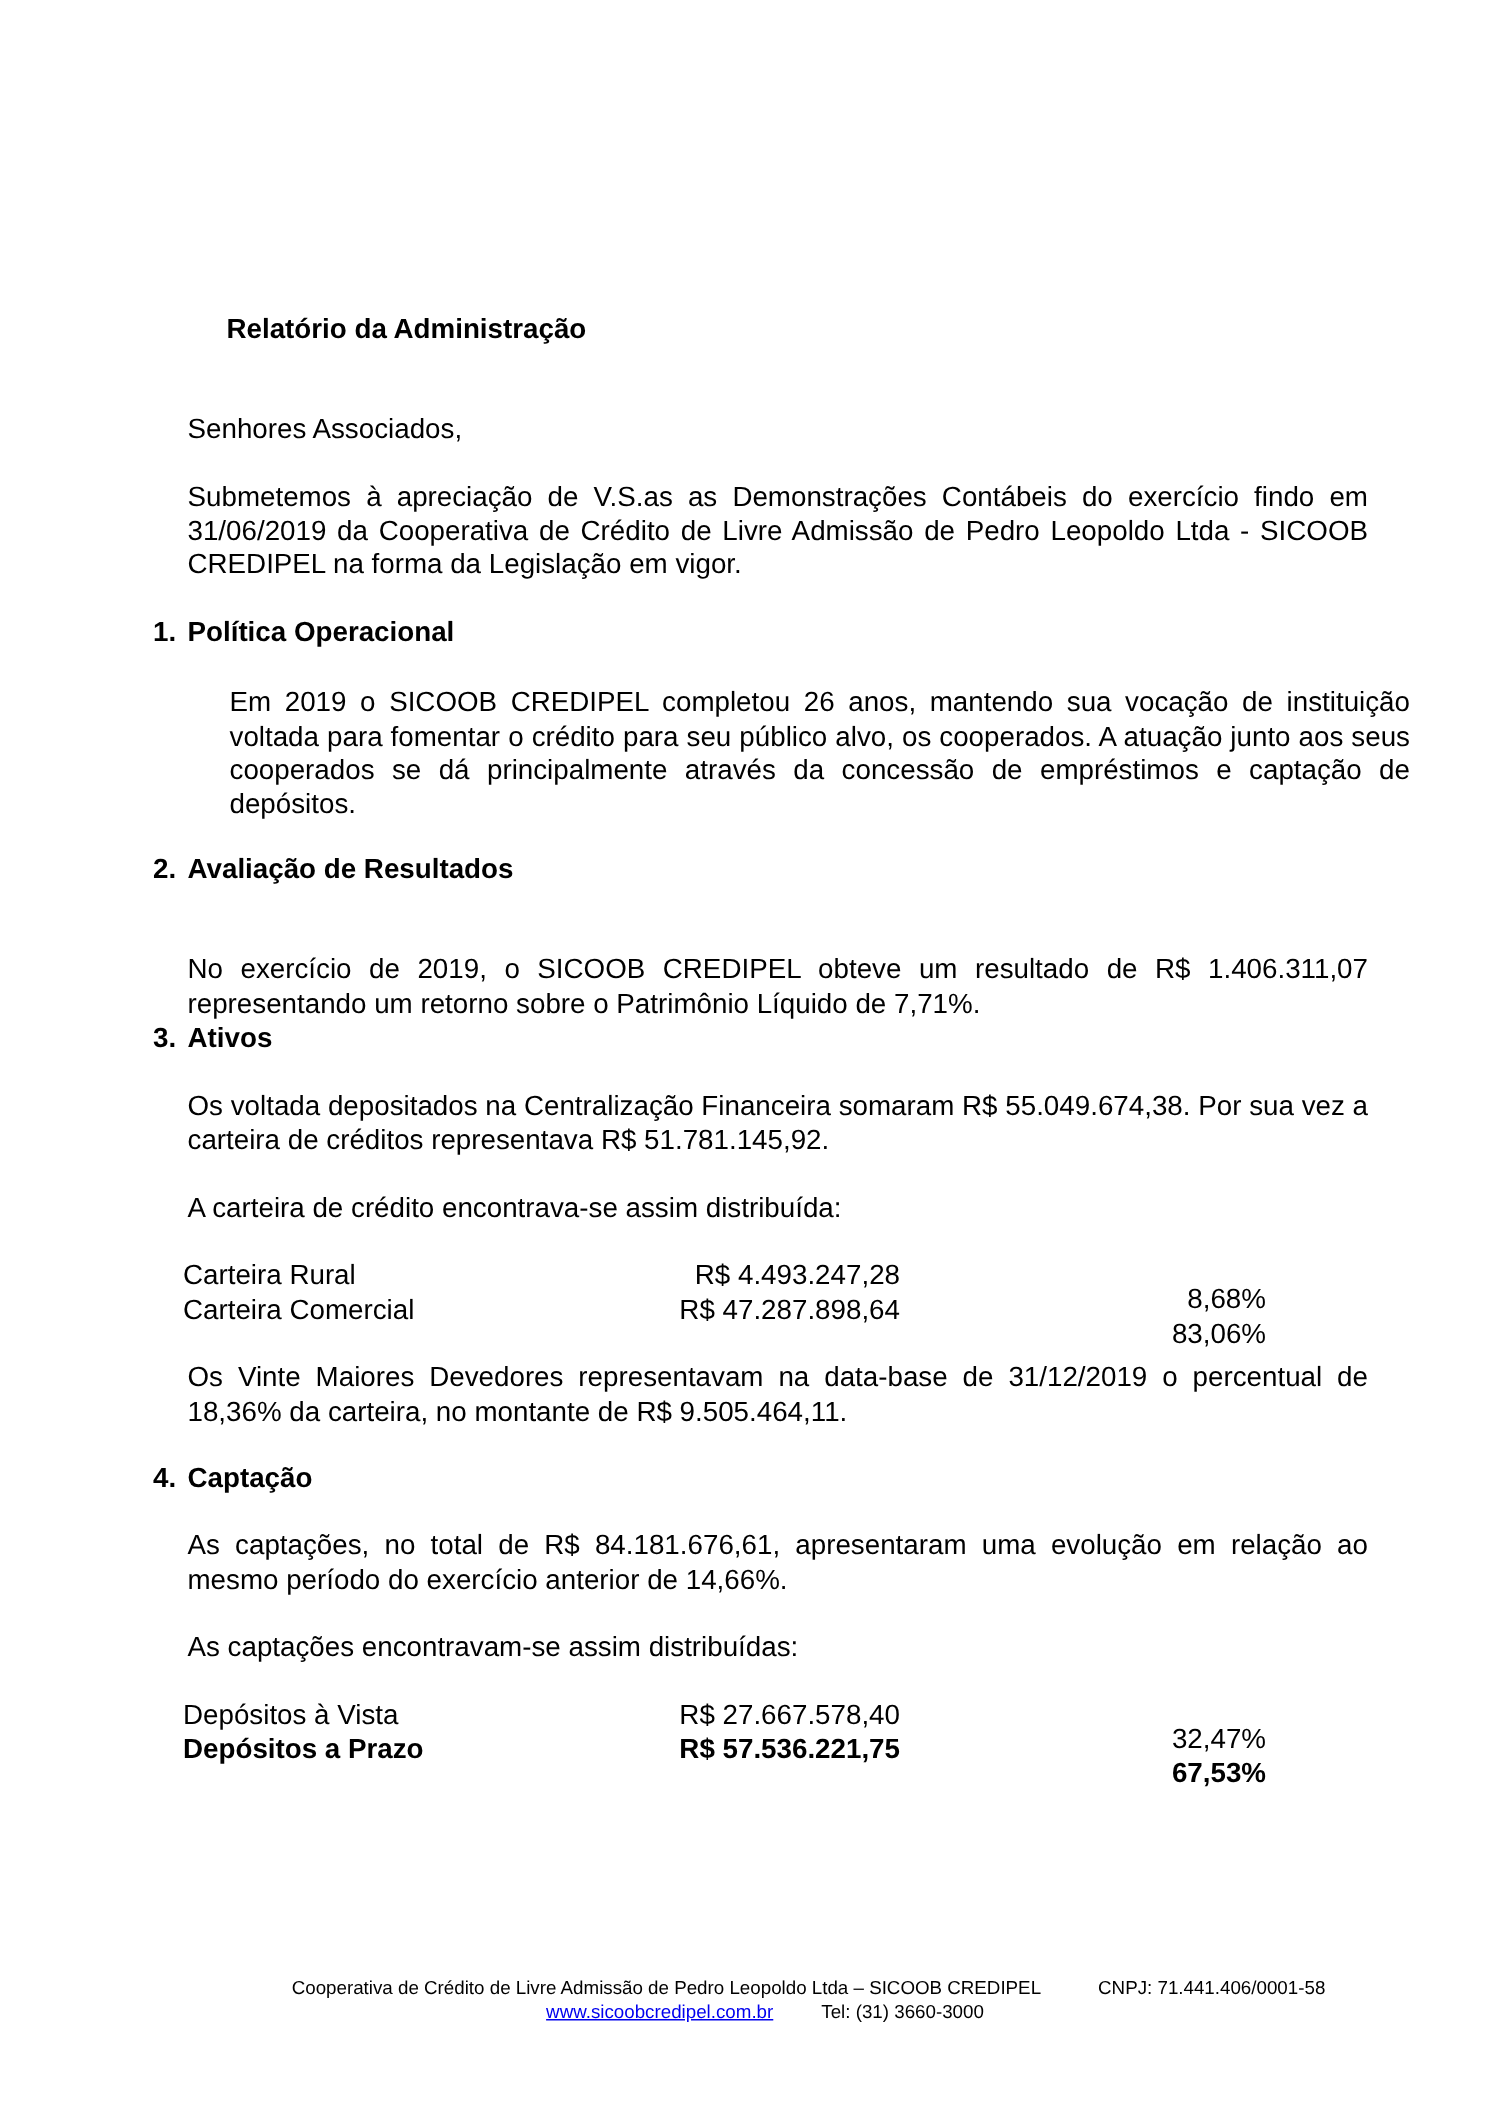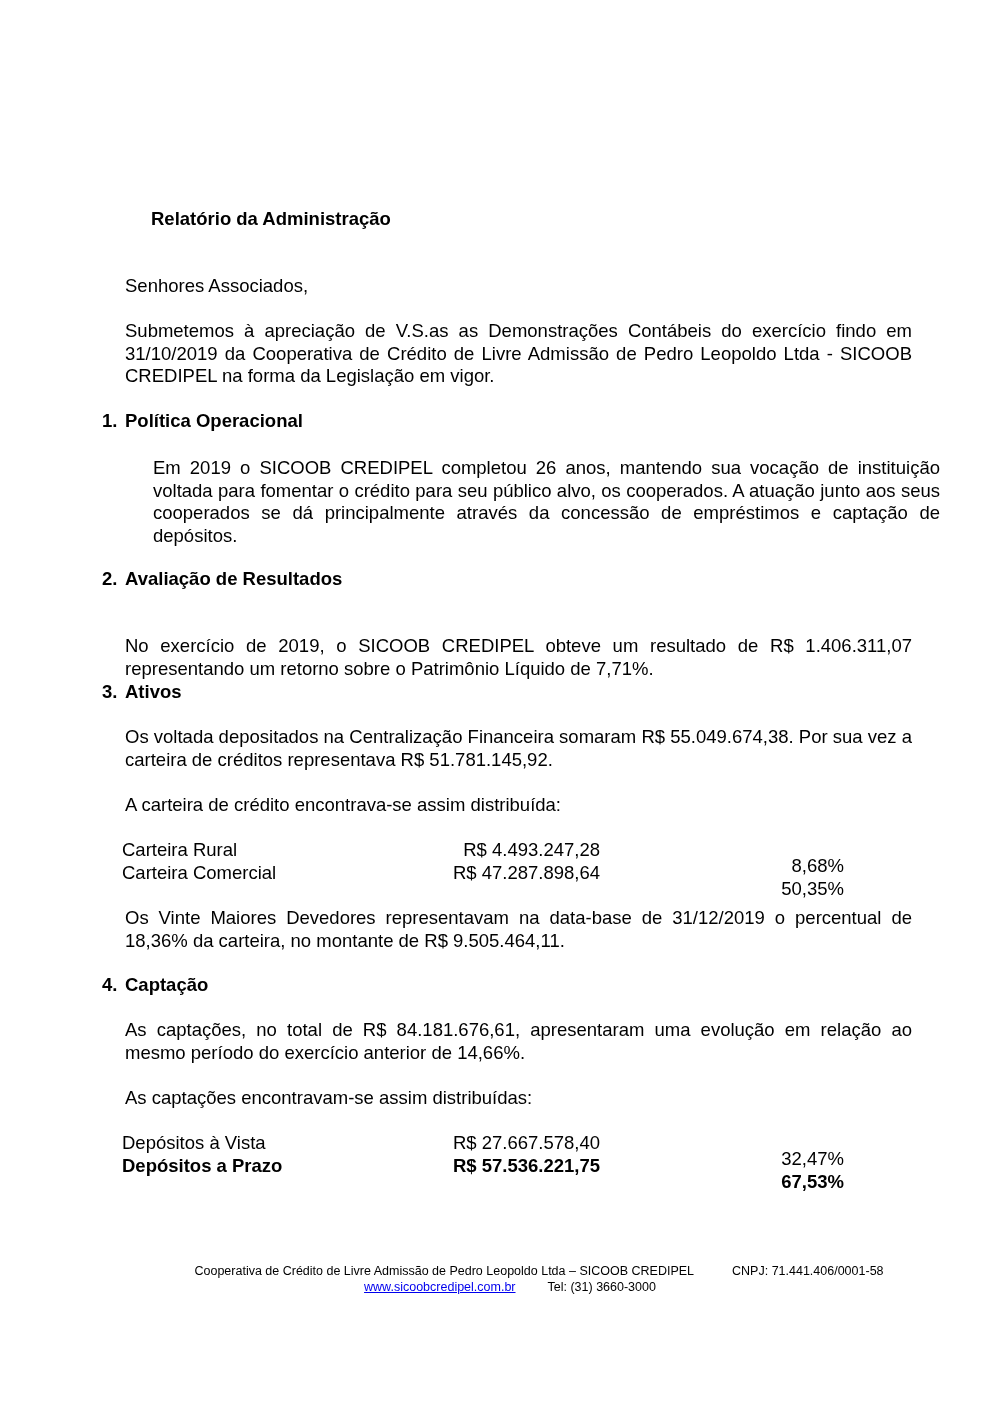--- a/index.html
+++ b/index.html
@@ -22,21 +22,21 @@
     .footer a { color: #0000ee; text-decoration: underline; }
     .footer .gap2 { display: inline-block; width: 32px; }
   </style>
 </head>
 <body>
 
 <div class="abs title">Relatório da Administração</div>
 
 <div class="abs para" style="top:275px;">Senhores Associados,</div>
 
-<div class="abs para" style="top:320px;">Submetemos à apreciação de V.S.as as Demonstrações Contábeis do exercício findo em 31/10/2019 da Cooperativa de Crédito de Livre Admissão de Pedro Leopoldo Ltda - SICOOB CREDIPEL na forma da Legislação em vigor.</div>
+<div class="abs para" style="top:320px;">Submetemos à apreciação de V.S.as as Demonstrações Contábeis do exercício findo em 31/06/2019 da Cooperativa de Crédito de Livre Admissão de Pedro Leopoldo Ltda - SICOOB CREDIPEL na forma da Legislação em vigor.</div>
 
 <div class="abs heading" style="top:410px;">
   <span class="num">1.</span><span>Política Operacional</span>
 </div>
 <div class="abs para" style="top:457px;margin-left:28px;">Em 2019 o SICOOB CREDIPEL completou 26 anos, mantendo sua vocação de instituição voltada para fomentar o crédito para seu público alvo, os cooperados. A atuação junto aos seus cooperados se dá principalmente através da concessão de empréstimos e captação de depósitos.</div>
 
 <div class="abs heading" style="top:568px;">
   <span class="num">2.</span><span>Avaliação de Resultados</span>
 </div>
 <div class="abs para" style="top:614px;margin-top:21px;">No exercício de 2019, o SICOOB CREDIPEL obteve um resultado de R$ 1.406.311,07 representando um retorno sobre o Patrimônio Líquido de 7,71%.</div>
@@ -48,21 +48,21 @@
 <div class="abs para" style="top:794px;">A carteira de crédito encontrava-se assim distribuída:</div>
 
 <div class="abs row" style="top:839px;">
   <span class="lbl">Carteira Rural</span>
   <span class="val">R$ 4.493.247,28</span>
   <span class="pct">8,68%</span>
 </div>
 <div class="abs row" style="top:862px;">
   <span class="lbl">Carteira Comercial</span>
   <span class="val">R$ 47.287.898,64</span>
-  <span class="pct">50,35%</span>
+  <span class="pct">83,06%</span>
 </div>
 
 <div class="abs para" style="top:907px;">Os Vinte Maiores Devedores representavam na data-base de 31/12/2019 o percentual de 18,36% da carteira, no montante de R$ 9.505.464,11.</div>
 
 <div class="abs heading" style="top:974px;">
   <span class="num">4.</span><span>Captação</span>
 </div>
 <div class="abs para" style="top:1019px;">As captações, no total de R$ 84.181.676,61, apresentaram uma evolução em relação ao mesmo período do exercício anterior de 14,66%.</div>
 <div class="abs para" style="top:1087px;">As captações encontravam-se assim distribuídas:</div>
 
@@ -70,20 +70,20 @@
   <span class="lbl">Depósitos à Vista</span>
   <span class="val">R$ 27.667.578,40</span>
   <span class="pct">32,47%</span>
 </div>
 <div class="abs row" style="top:1155px;font-weight:bold;">
   <span class="lbl">Depósitos a Prazo</span>
   <span class="val">R$ 57.536.221,75</span>
   <span class="pct">67,53%</span>
 </div>
 
-<div class="abs footer" style="top:1264px;text-align:center;">
+<div class="abs footer" style="top:1318px;text-align:center;">
   <div style="padding-left:38px;">
     <span>Cooperativa de Crédito de Livre Admissão de Pedro Leopoldo Ltda – SICOOB CREDIPEL</span><span class="gap"></span><span>CNPJ: 71.441.406/0001-58</span>
   </div>
   <div style="padding-right:20px;">
     <a>www.sicoobcredipel.com.br</a><span class="gap2"></span><span>Tel: (31) 3660-3000</span>
   </div>
 </div>
 
 </body></html>

